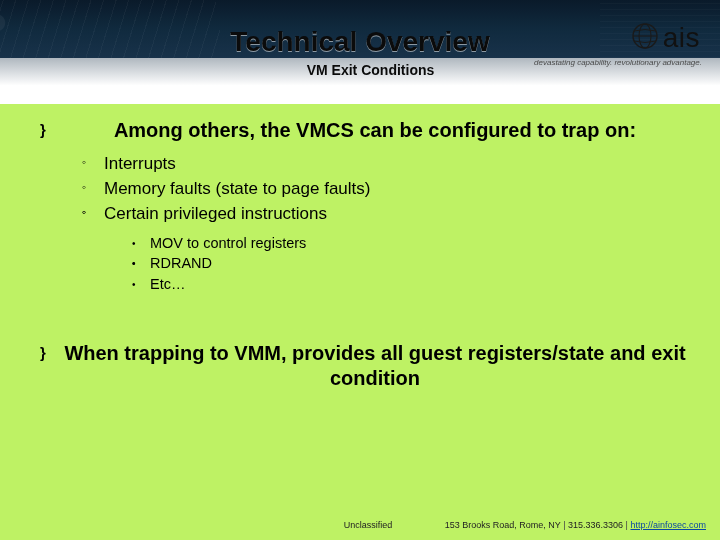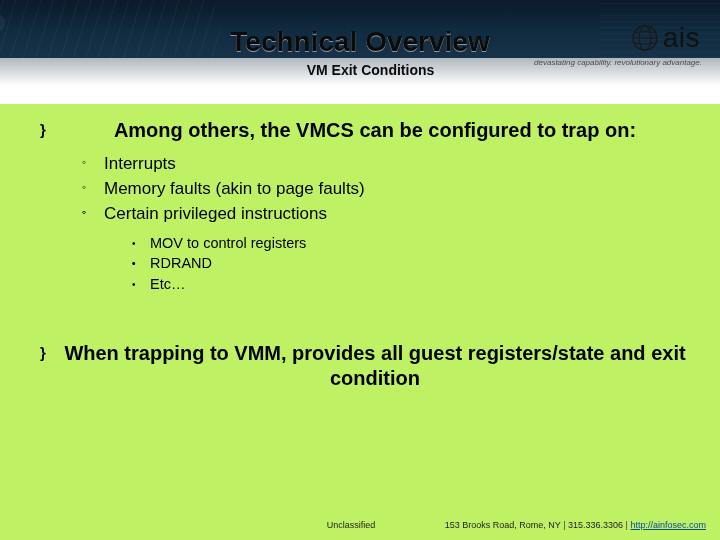--- a/index.html
+++ b/index.html
@@ -55,21 +55,21 @@
     top: 62px; left: 0; right: 0;
     text-align: center;
     font-size: 14px;
     font-weight: 700;
     color: #0b0b0b;
     padding-left: 21px;
   }
   .logo {
     position: absolute;
     top: 22px; right: 20px;
-    display: flex; align-items: center; gap: 4px;
+    display: flex; align-items: flex-start; gap: 4px;
   }
   .logo svg { display: block; }
   .logo-text {
     font-size: 28px; font-weight: 400; color: #111; letter-spacing: 0.5px;
     font-family: Arial, sans-serif;
   }
   .tagline {
     position: absolute;
     top: 58px; right: 18px;
     font-size: 8px; font-style: italic; color: #4a4a4a;
@@ -95,21 +95,21 @@
 
   
   .footer {
     position: absolute;
     bottom: 10px; left: 0; right: 14px;
     font-size: 9px; color: #222;
     text-align: right;
   }
   .footer .sep { color: #444; }
   .footer a { color: #0b4aa0; text-decoration: underline; }
-  .classification { display: inline-block; margin-right: 67px; }
+  .classification { display: inline-block; margin-right: 50px; }
 </style>
 </head>
 <body>
 
 <div class="slide">
 
   <div class="header">
     <div class="header-dark"></div>
     <div class="header-fade"></div>
     <div class="title">Technical Overview</div>
@@ -136,21 +136,21 @@
       <span class="l1-bullet">}</span>
       <div class="l1-text">Among others, the VMCS can be configured to trap on:</div>
 
       <div class="l2-list">
         <div class="l2">
           <span class="l2-bullet">◦</span>
           <span class="l2-text">Interrupts</span>
         </div>
         <div class="l2">
           <span class="l2-bullet">◦</span>
-          <span class="l2-text">Memory faults (akin to page faults)</span>
+          <span class="l2-text">Memory faults (state to page faults)</span>
         </div>
         <div class="l2">
           <span class="l2-bullet">◦</span>
         </div>
         <div class="l2">
           <span class="l2-bullet">◦</span>
           <span class="l2-text">Certain privileged instructions</span>
 
           <div class="l3-list">
             <div class="l3">

